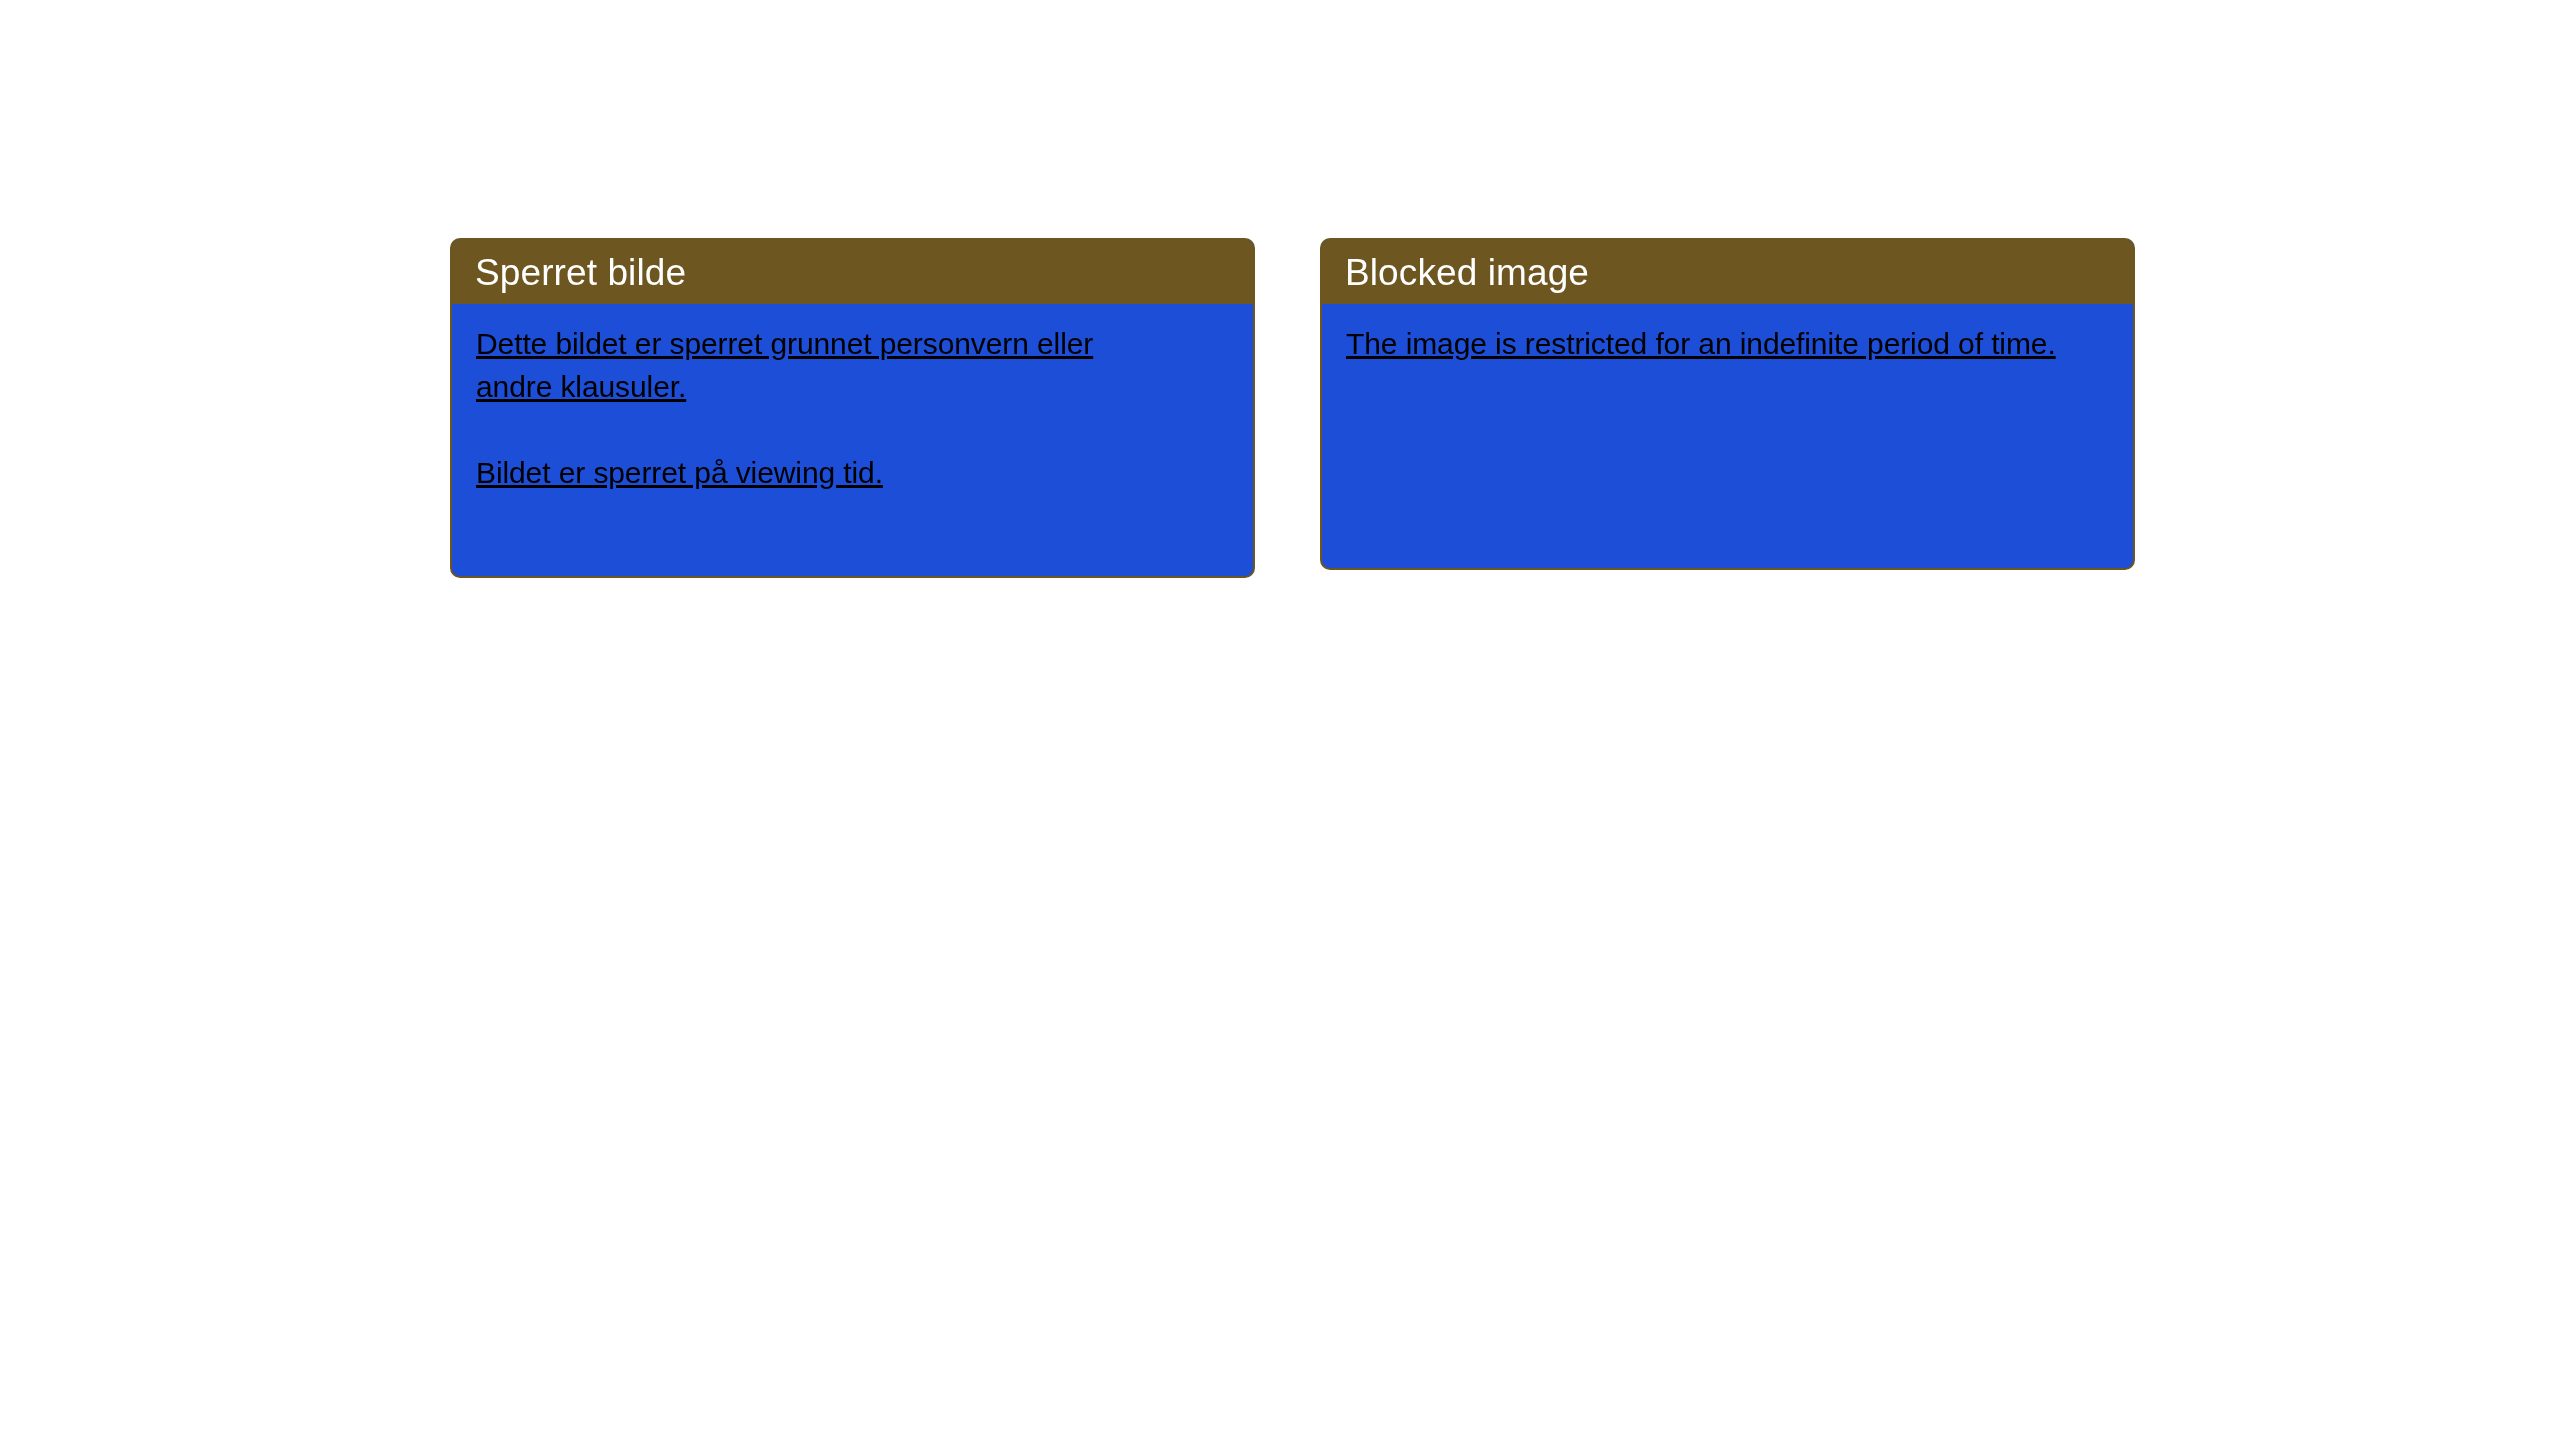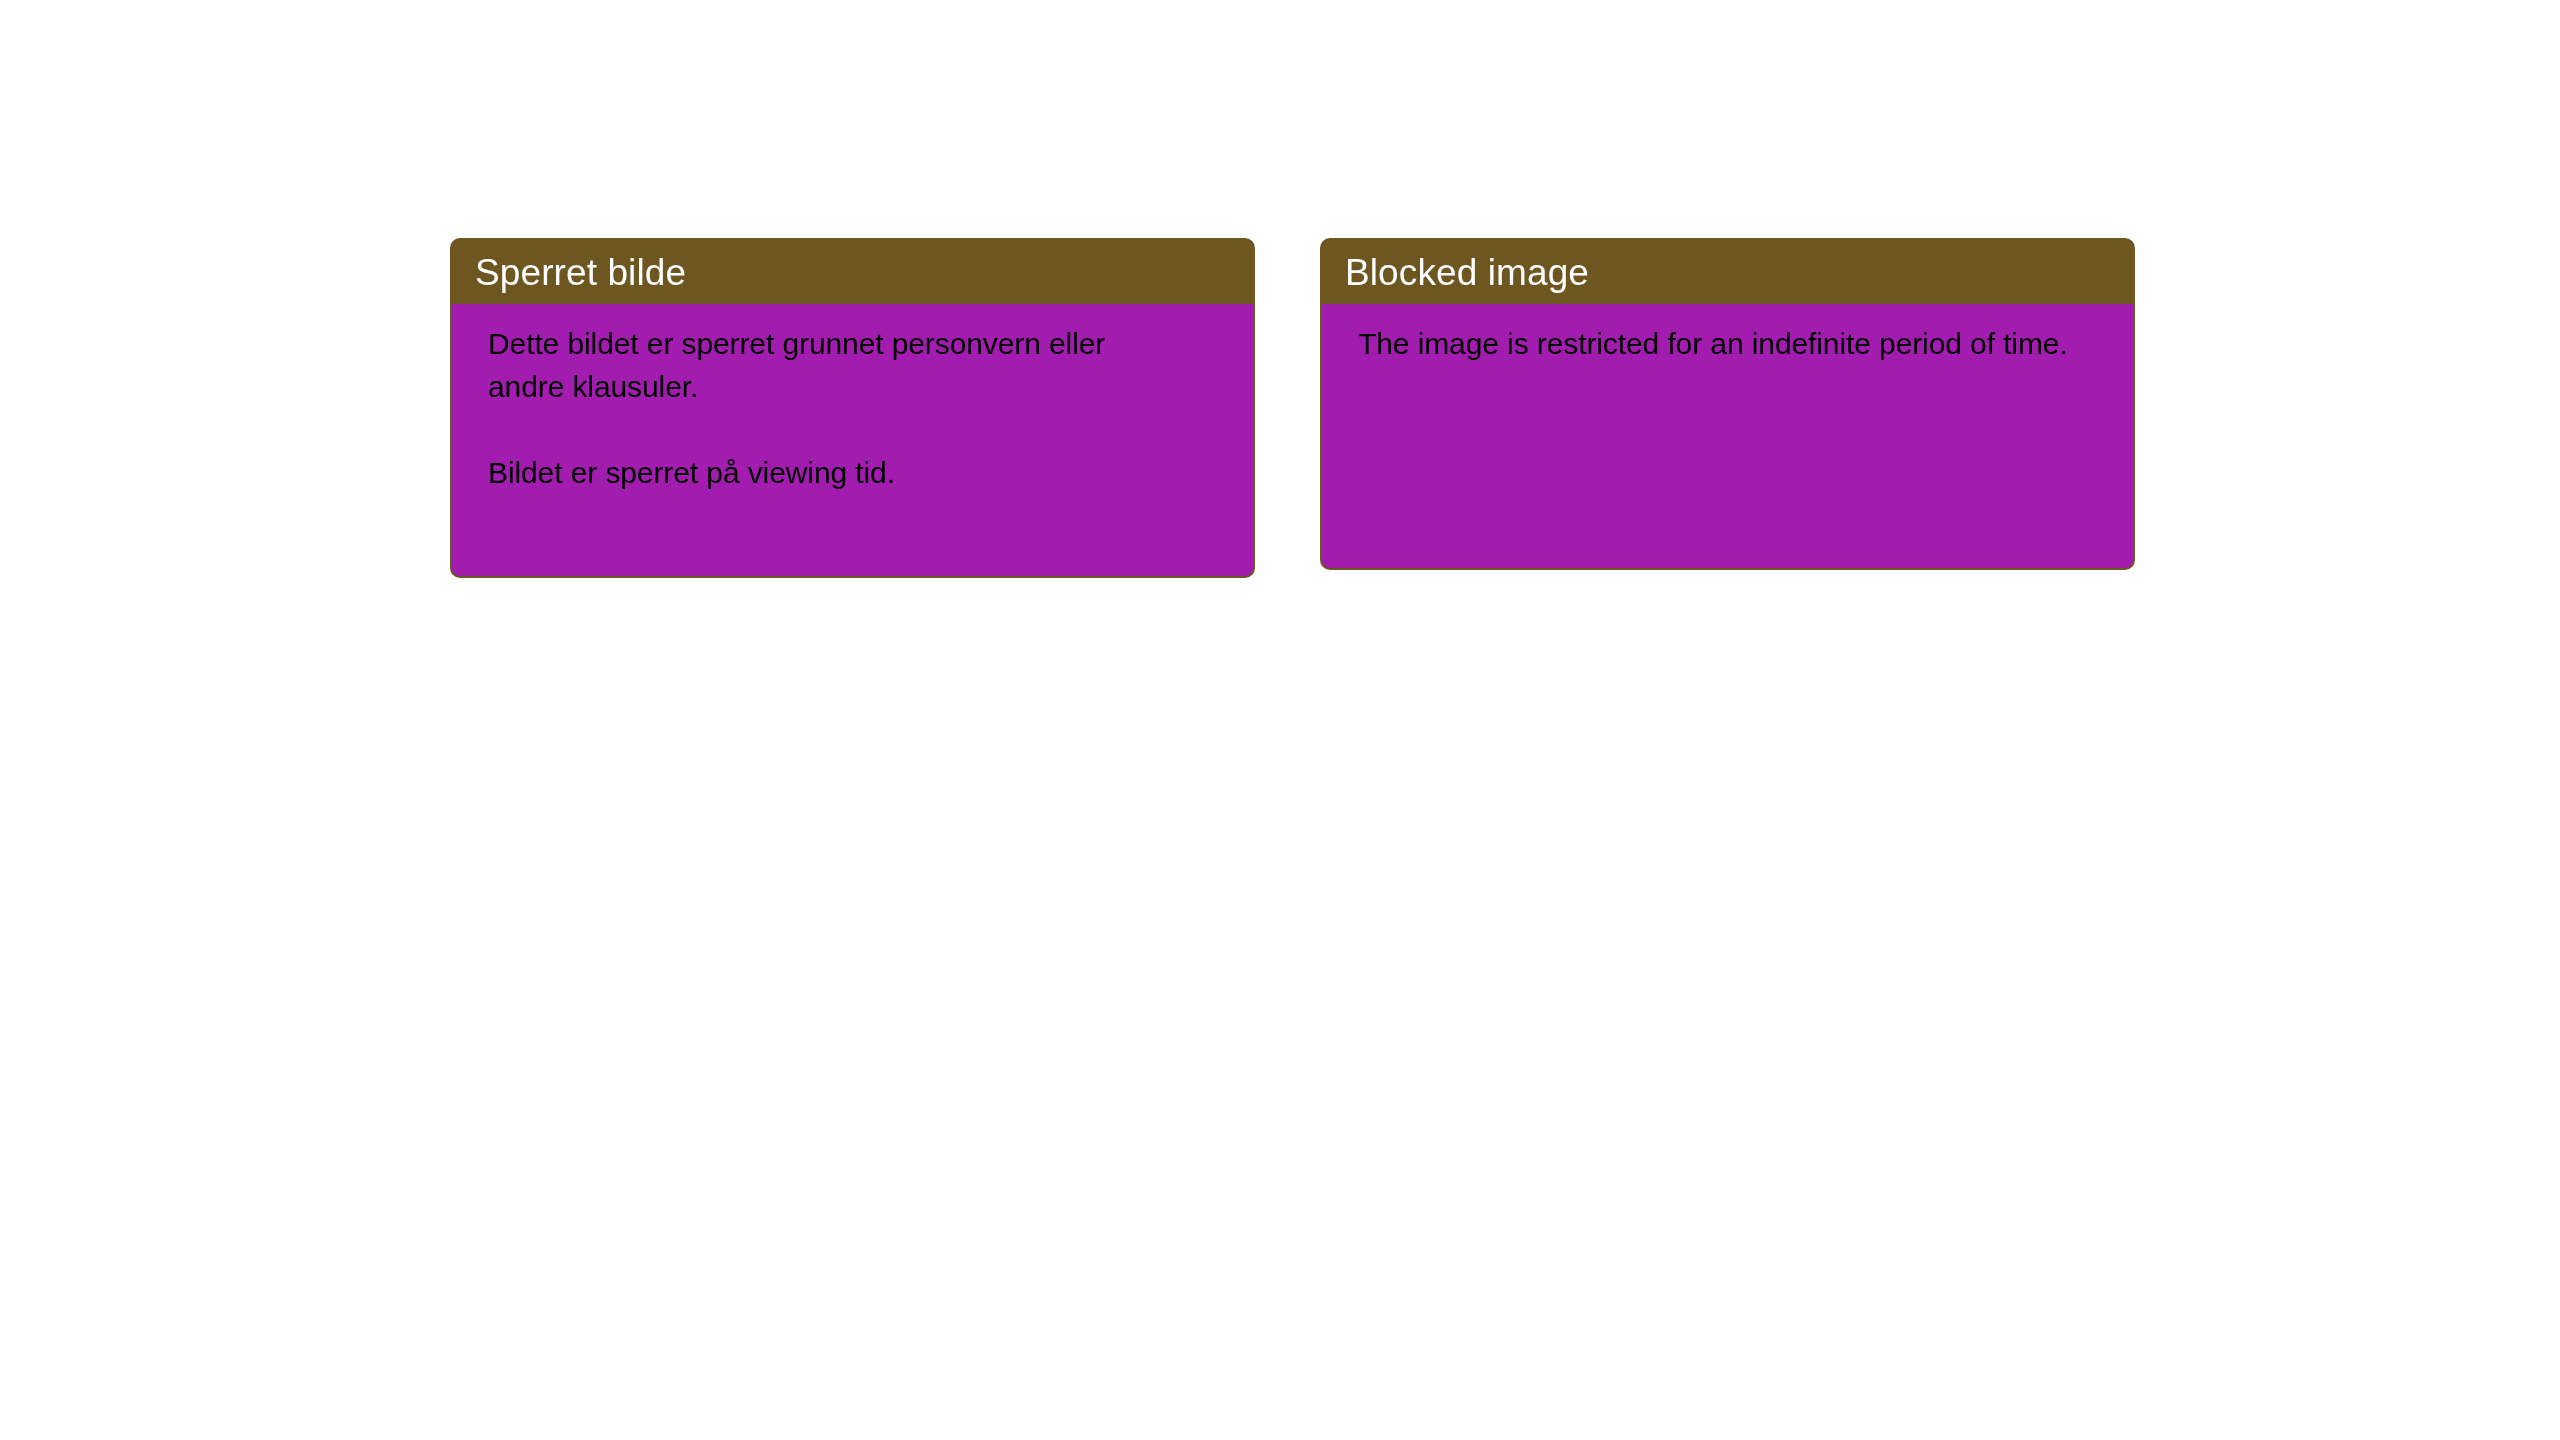--- a/index.html
+++ b/index.html
@@ -23,21 +23,21 @@
     left: 0;
     top: 0;
     width: 2560px;
     height: 1440px;
   }
 
   
   .notice-card {
     position: absolute;
     box-sizing: border-box;
-    background: #a21caf;
+    background: #1d4ed8;
     border: 2px solid #6d5620;
     border-radius: 10px;
     overflow: hidden;
   }
 
   .notice-card.card-no {
     left: 450px;
     top: 238px;
     width: 805px;
     height: 340px;
@@ -64,22 +64,23 @@
     color: #ffffff;
     font-size: 37px;
     font-weight: 400;
     line-height: 1;
     letter-spacing: 0.1px;
     white-space: nowrap;
   }
 
   
   .card-body {
-    padding: 18px 24px 0 36px;
+    padding: 18px 24px 0 24px;
     box-sizing: border-box;
+    text-decoration: underline;
   }
 
   .card-paragraph {
     color: #000000;
     font-size: 30px;
     line-height: 43px;
     font-weight: 400;
     margin: 0;
     letter-spacing: -0.1px;
   }

